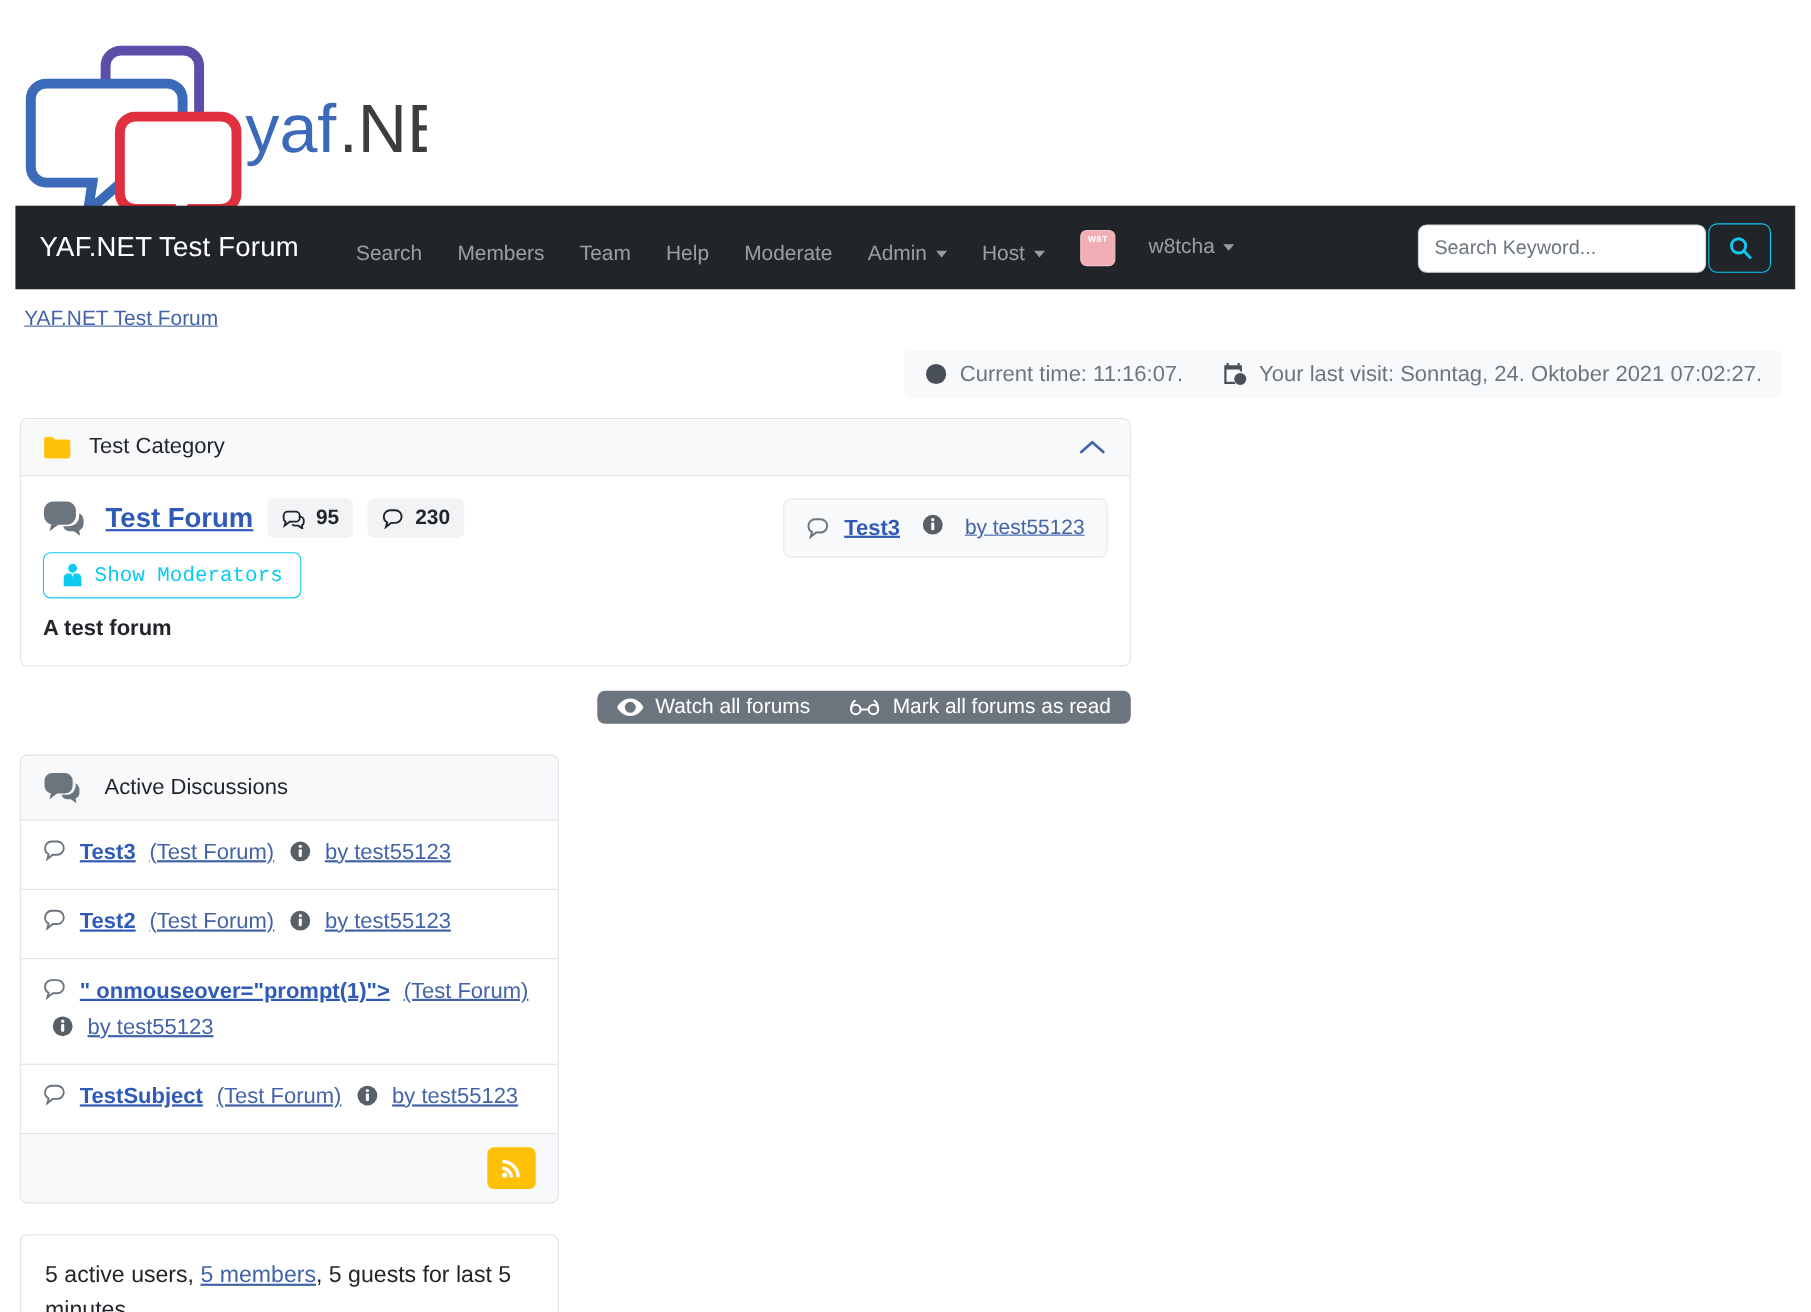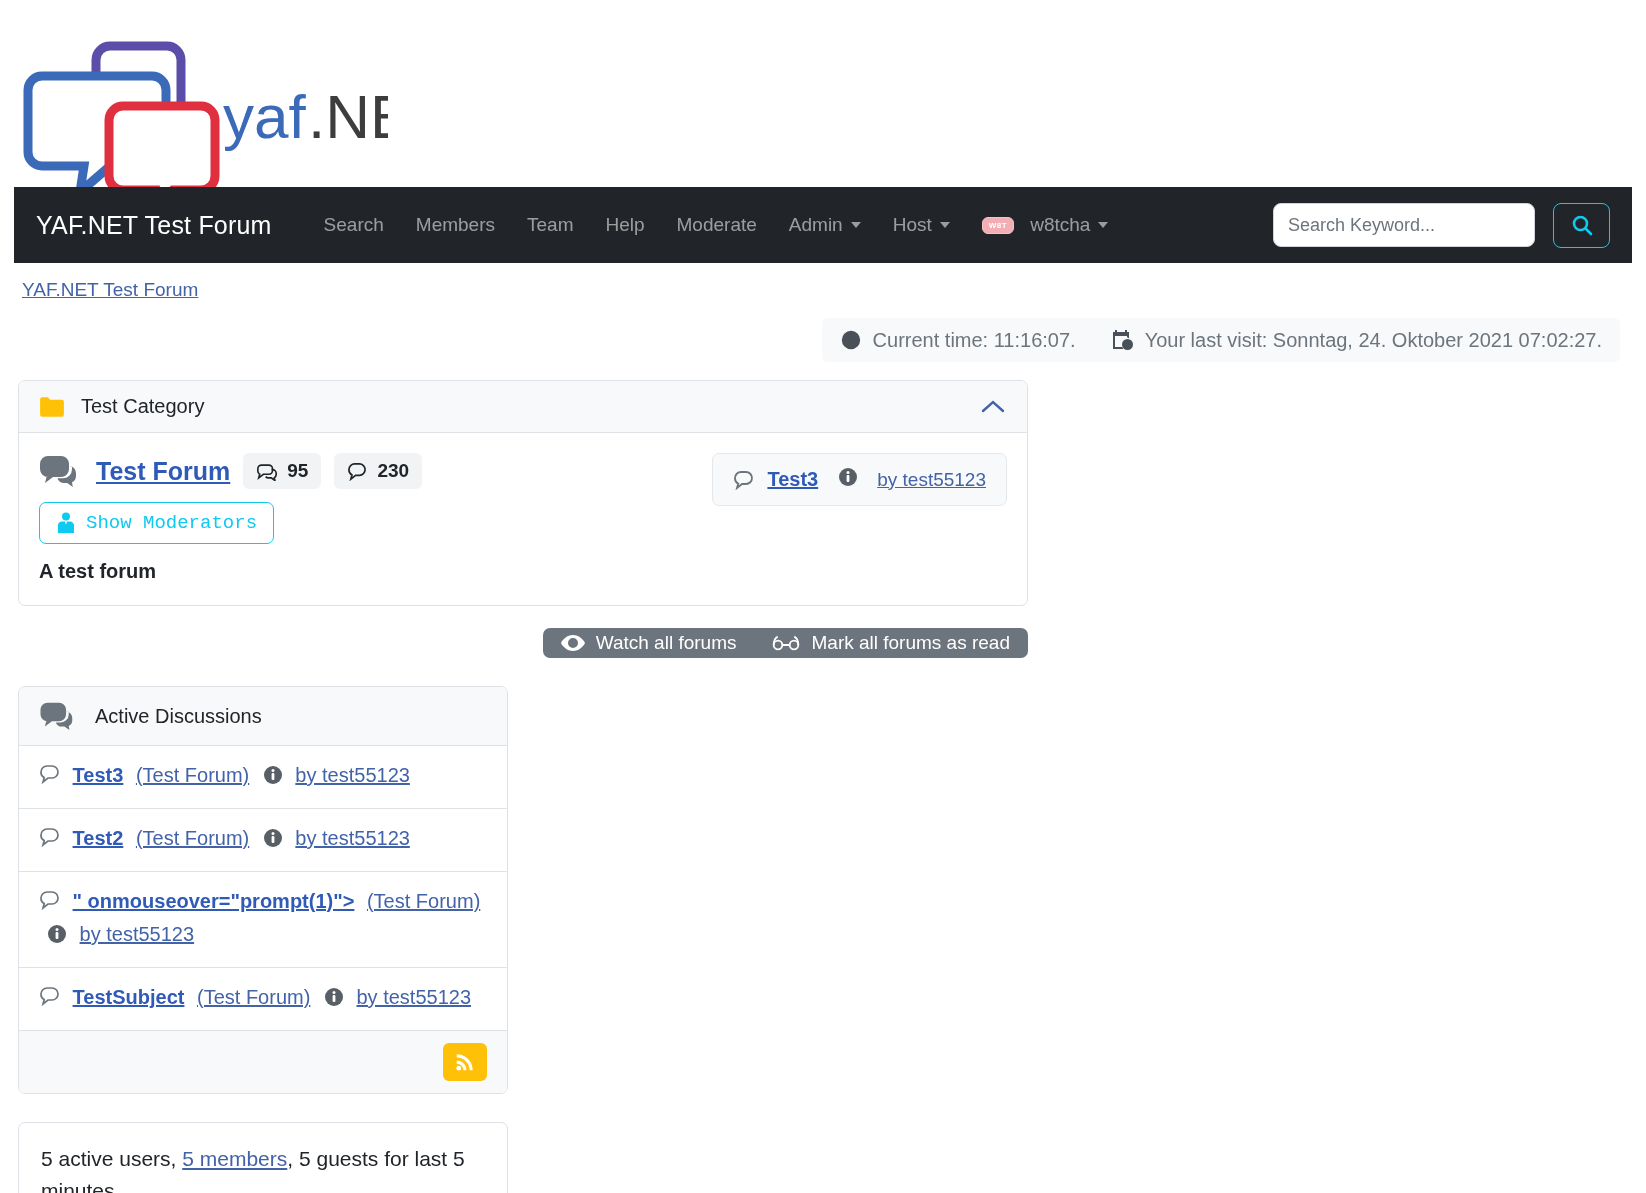--- a/index.html
+++ b/index.html
@@ -59,32 +59,32 @@
     display: inline-block;
     margin-left: 1px;
   }
   .user-badge {
     background: #f1aeb5;
     color: #fff;
     border-radius: 6px;
     font-size: 8px;
     font-weight: bold;
     letter-spacing: .5px;
-    padding: 4px 6px 3px;
+    padding: 4px 6px 19px;
     line-height: 1;
     display: inline-block;
-    margin-right: 9px;
+    margin-right: 23px;
     border: 1px solid #f5c2c7;
   }
   .nav-right {
     position: absolute;
     right: 22px;
     display: flex;
-    align-items: center;
-    gap: 18px;
+    align-items: flex-end;
+    gap: 2px;
   }
   .search-input {
     width: 262px;
     height: 44px;
     border-radius: 8px;
     border: 1px solid #ced4da;
     padding: 0 14px;
     font-size: 18px;
     color: #495057;
     font-family: "Liberation Sans", sans-serif;

